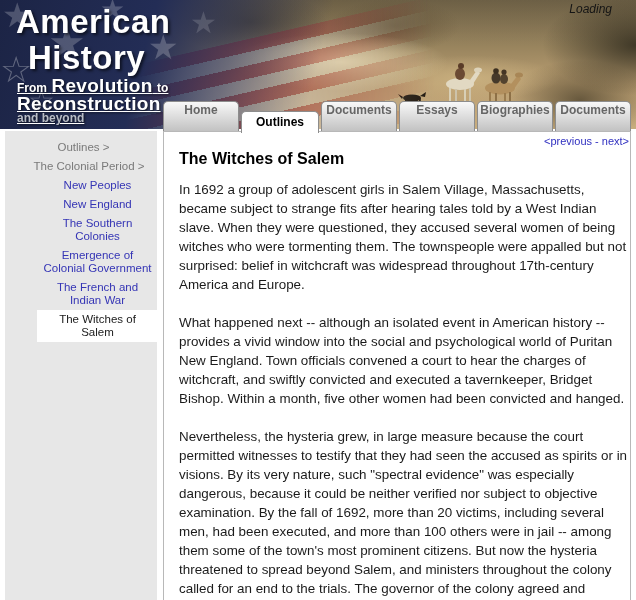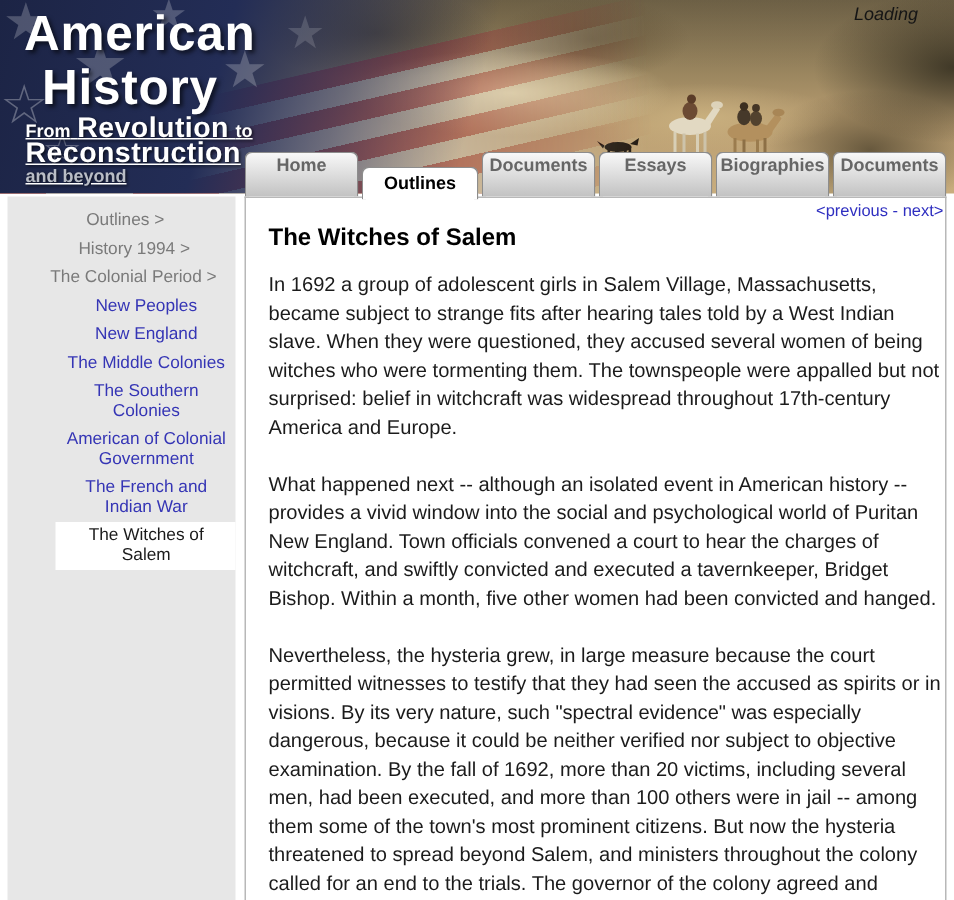--- a/index.html
+++ b/index.html
@@ -144,27 +144,25 @@
     <div class="tab">Home</div>
     <div class="tab active">Outlines</div>
     <div class="tab">Documents</div>
     <div class="tab">Essays</div>
     <div class="tab">Biographies</div>
     <div class="tab">Documents</div>
   </div>
 
 <div id="sidebar">
     <div class="anc" style="padding-left: 5px;">Outlines &gt;</div>
-    <div class="anc" style="padding-left: 17px;">History 1994 &gt;</div>
     <div class="anc" style="padding-left: 16px;">The Colonial Period &gt;</div>
     <div class="slink">New Peoples</div>
     <div class="slink">New England</div>
-    <div class="slink">The Middle Colonies</div>
     <div class="slink">The Southern Colonies</div>
-    <div class="slink">American of Colonial Government</div>
+    <div class="slink">Emergence of Colonial Government</div>
     <div class="slink">The French and Indian War</div>
     <div class="sel">The Witches of Salem</div>
   </div>
 
 <div id="content">
   <div id="pager">&lt;previous - next&gt;</div>
   <h1 id="page-title">The Witches of Salem</h1>
   <div id="paragraphs">
       <div class="para">In 1692 a group of adolescent girls in Salem Village, Massachusetts, became subject to strange fits after hearing tales told by a West Indian slave. When they were questioned, they accused several women of being witches who were tormenting them. The townspeople were appalled but not surprised: belief in witchcraft was widespread throughout 17th-century America and Europe.</div>
       <div class="para">What happened next -- although an isolated event in American history -- provides a vivid window into the social and psychological world of Puritan New England. Town officials convened a court to hear the charges of witchcraft, and swiftly convicted and executed a tavernkeeper, Bridget Bishop. Within a month, five other women had been convicted and hanged.</div>

